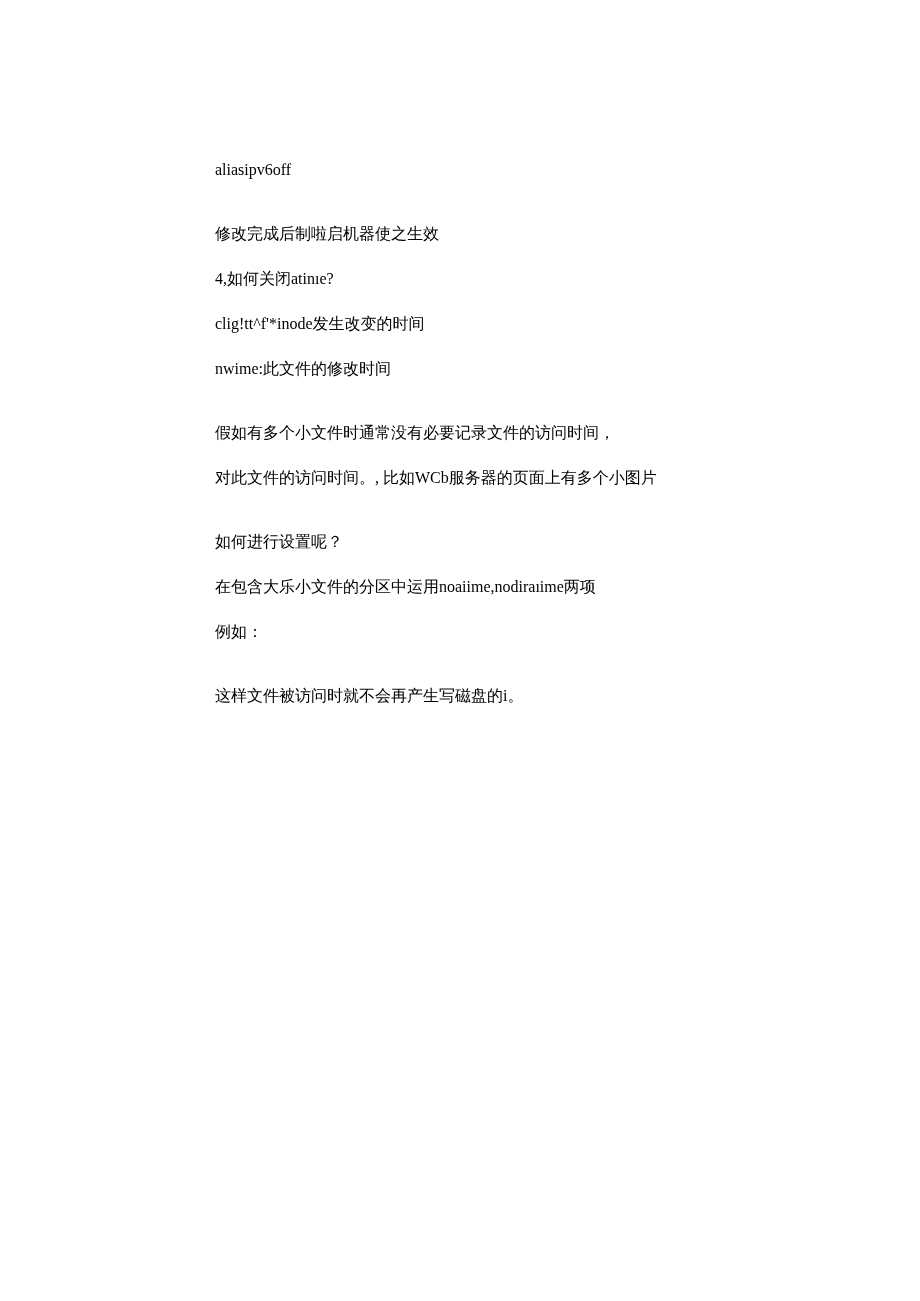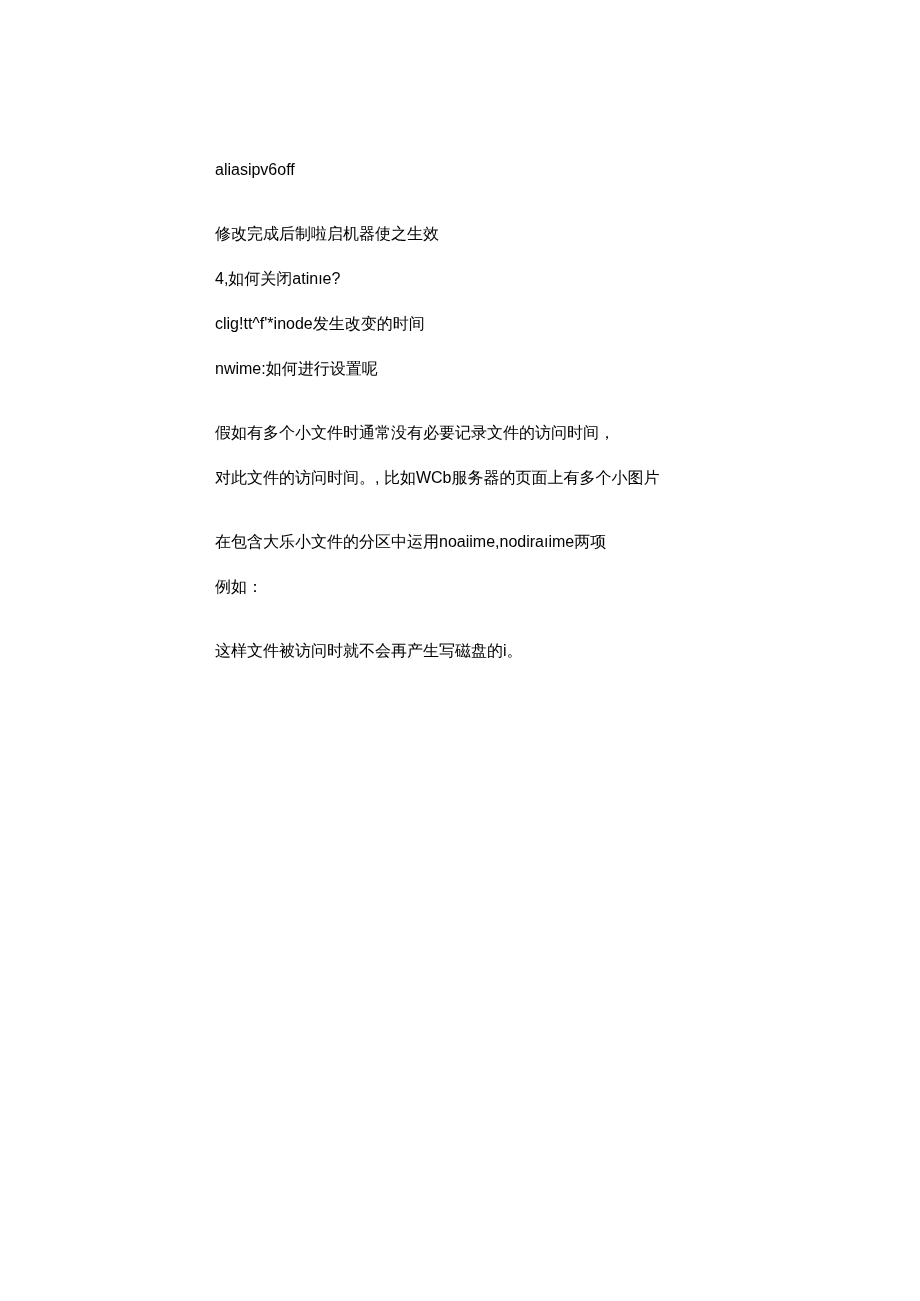--- a/index.html
+++ b/index.html
@@ -1,15 +1,15 @@
 <!DOCTYPE html>
 <html><head>
 <meta charset="utf-8">
 <style>
-  * { margin: 13px; padding: 0; box-sizing: border-box; }
+  * { margin: 13px; padding: 0; box-sizing: border-box; font-family: Liberation Serif, serif; }
   body {
     background: #ffffff;
     width: 920px;
     height: 1301px;
     font-family: "SimSun", "Arial", sans-serif;
     font-size: 16px;
     color: #000000;
     line-height: 2.0;
     padding: 115px 0 0 150px;
   }
@@ -22,29 +22,30 @@
 
 <div class="content">
   <div class="para">
     <span class="line">aliasipv6off</span>
   </div>
 
   <div class="para">
     <span class="line">修改完成后制啦启机器使之生效</span>
     <span class="line">4,如何关闭atinıe?</span>
     <span class="line">clig!tt^f'*inode发生改变的时间</span>
-    <span class="line">nwime:如何进行设置呢</span>
+    <span class="line">nwime:此文件的修改时间</span>
   </div>
 
   <div class="para">
     <span class="line">假如有多个小文件时通常没有必要记录文件的访问时间，</span>
     <span class="line">对此文件的访问时间。, 比如WCb服务器的页面上有多个小图片</span>
   </div>
 
   <div class="para">
+    <span class="line">如何进行设置呢？</span>
     <span class="line">在包含大乐小文件的分区中运用noaiime,nodiraıime两项</span>
     <span class="line">例如：</span>
   </div>
 
   <div class="para">
     <span class="line">这样文件被访问时就不会再产生写磁盘的i。</span>
   </div>
 </div>
 
 </body></html>

